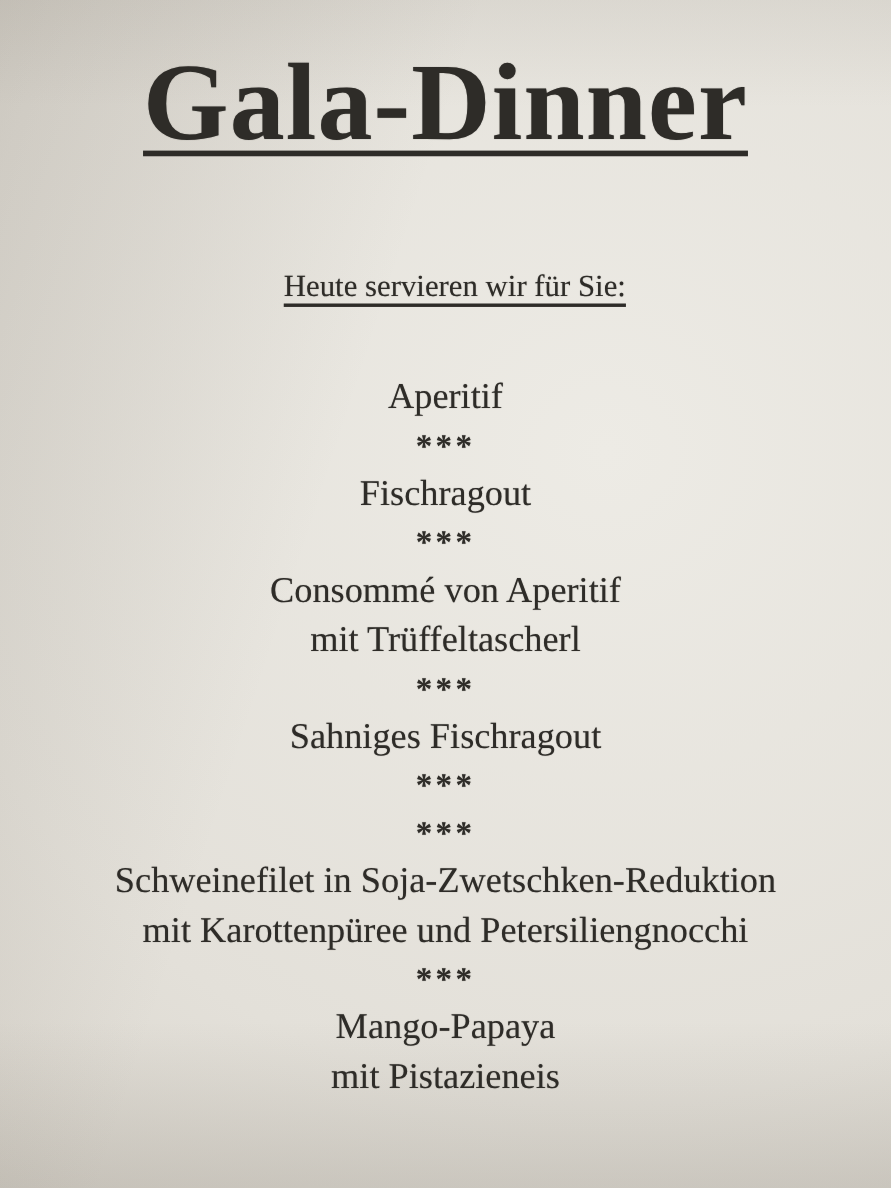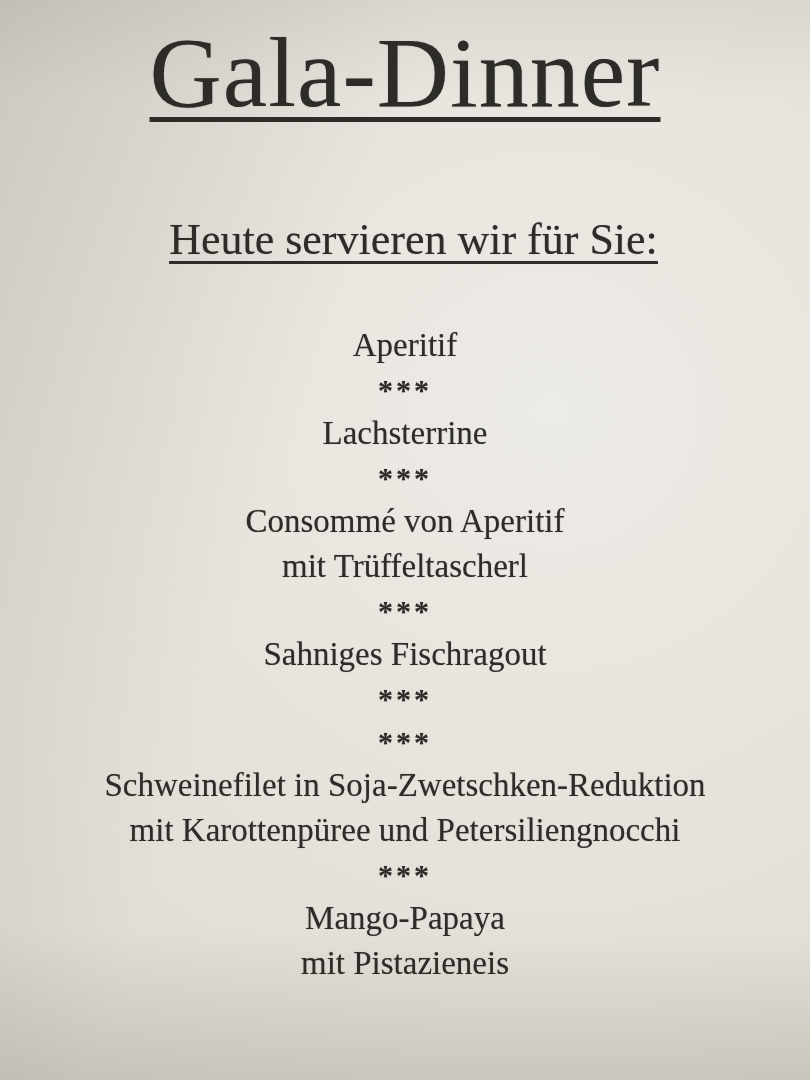--- a/index.html
+++ b/index.html
@@ -24,36 +24,37 @@
       linear-gradient(108deg, rgba(128,120,108,0.22) 0%, rgba(128,120,108,0) 38%),
       radial-gradient(ellipse 140% 100% at 68% 38%, #edebe5 0%, #e3e0d9 55%, #d3cec5 100%);
     color: #2e2c28;
     text-align: center;
   }
   .ink {
     color: #2e2c28;
     text-shadow: 0 0 1px rgba(52,49,44,0.45); 
   }
   .title-wrap {
-    padding-top: 14px;
+    padding-top: 34px;
     line-height: 118px;
+    font-weight: bold;
   }
   .title {
     font-size: 100px;
     letter-spacing: 1px;
     text-decoration: underline;
     text-decoration-thickness: 5px;
     text-underline-offset: 11px;
   }
   .subtitle-wrap {
     margin-top: 54px;
     line-height: 52px;
   }
   .subtitle {
-    font-size: 44px;
+    font-size: 28px;
     text-decoration: underline;
     text-decoration-thickness: 3px;
     text-underline-offset: 7px;
     margin-left: 17px;
   }
   .menu-body {
     margin-top: 48px;
   }
   .line {
     line-height: 45px;
@@ -85,21 +86,21 @@
   </div>
 
   <div class="menu-body">
 
     <div class="line ink">
       <span>Aperitif</span>
     </div>
     <div class="line stars ink">***</div>
 
     <div class="line ink">
-      <span>Lachsterrine</span>
+      <span>Fischragout</span>
     </div>
     <div class="line stars ink">***</div>
 
     <div class="line ink">
       <span>Consommé von Aperitif</span>
     </div>
     <div class="line ink">
       <span>mit Trüffeltascherl</span>
     </div>
     <div class="line stars ink">***</div>

